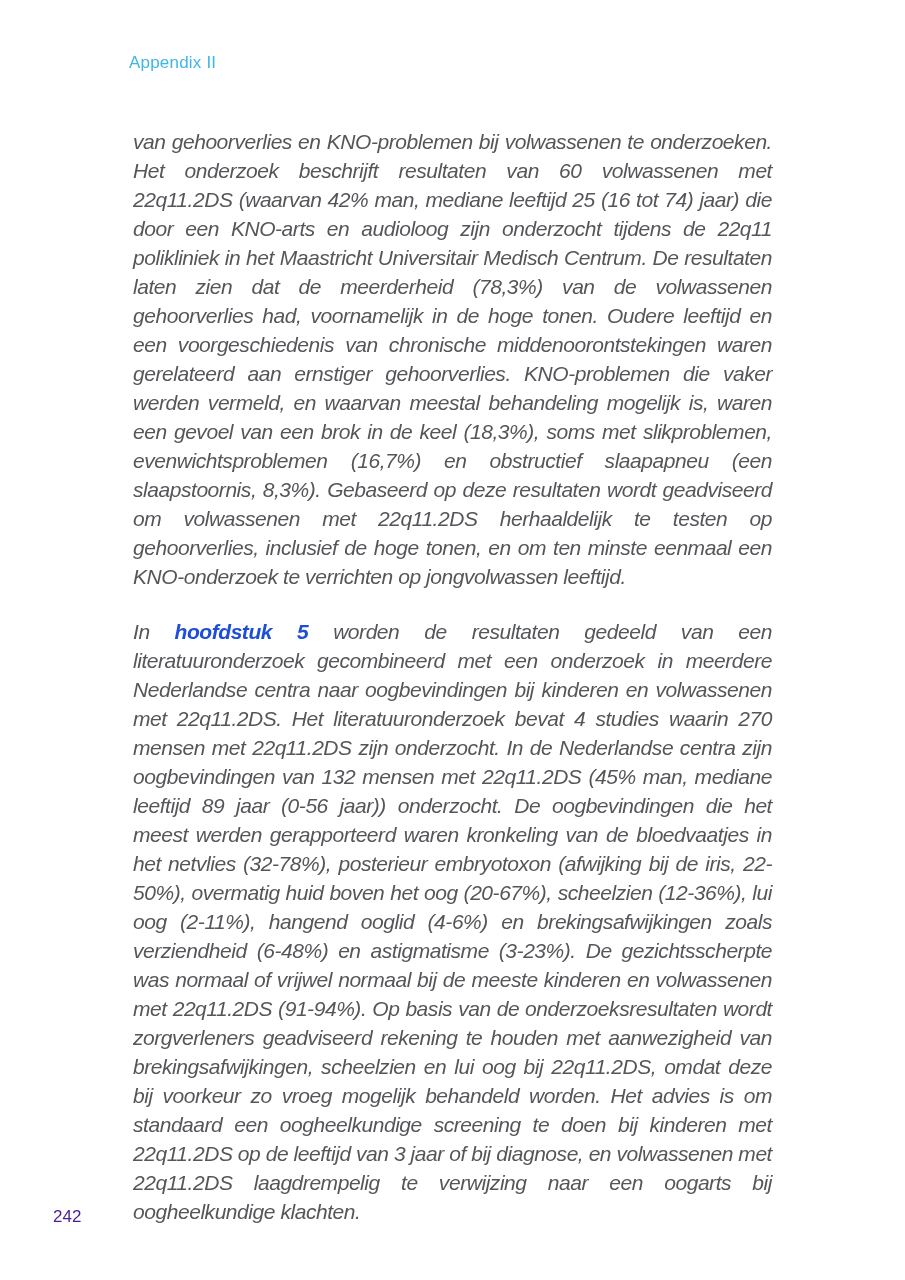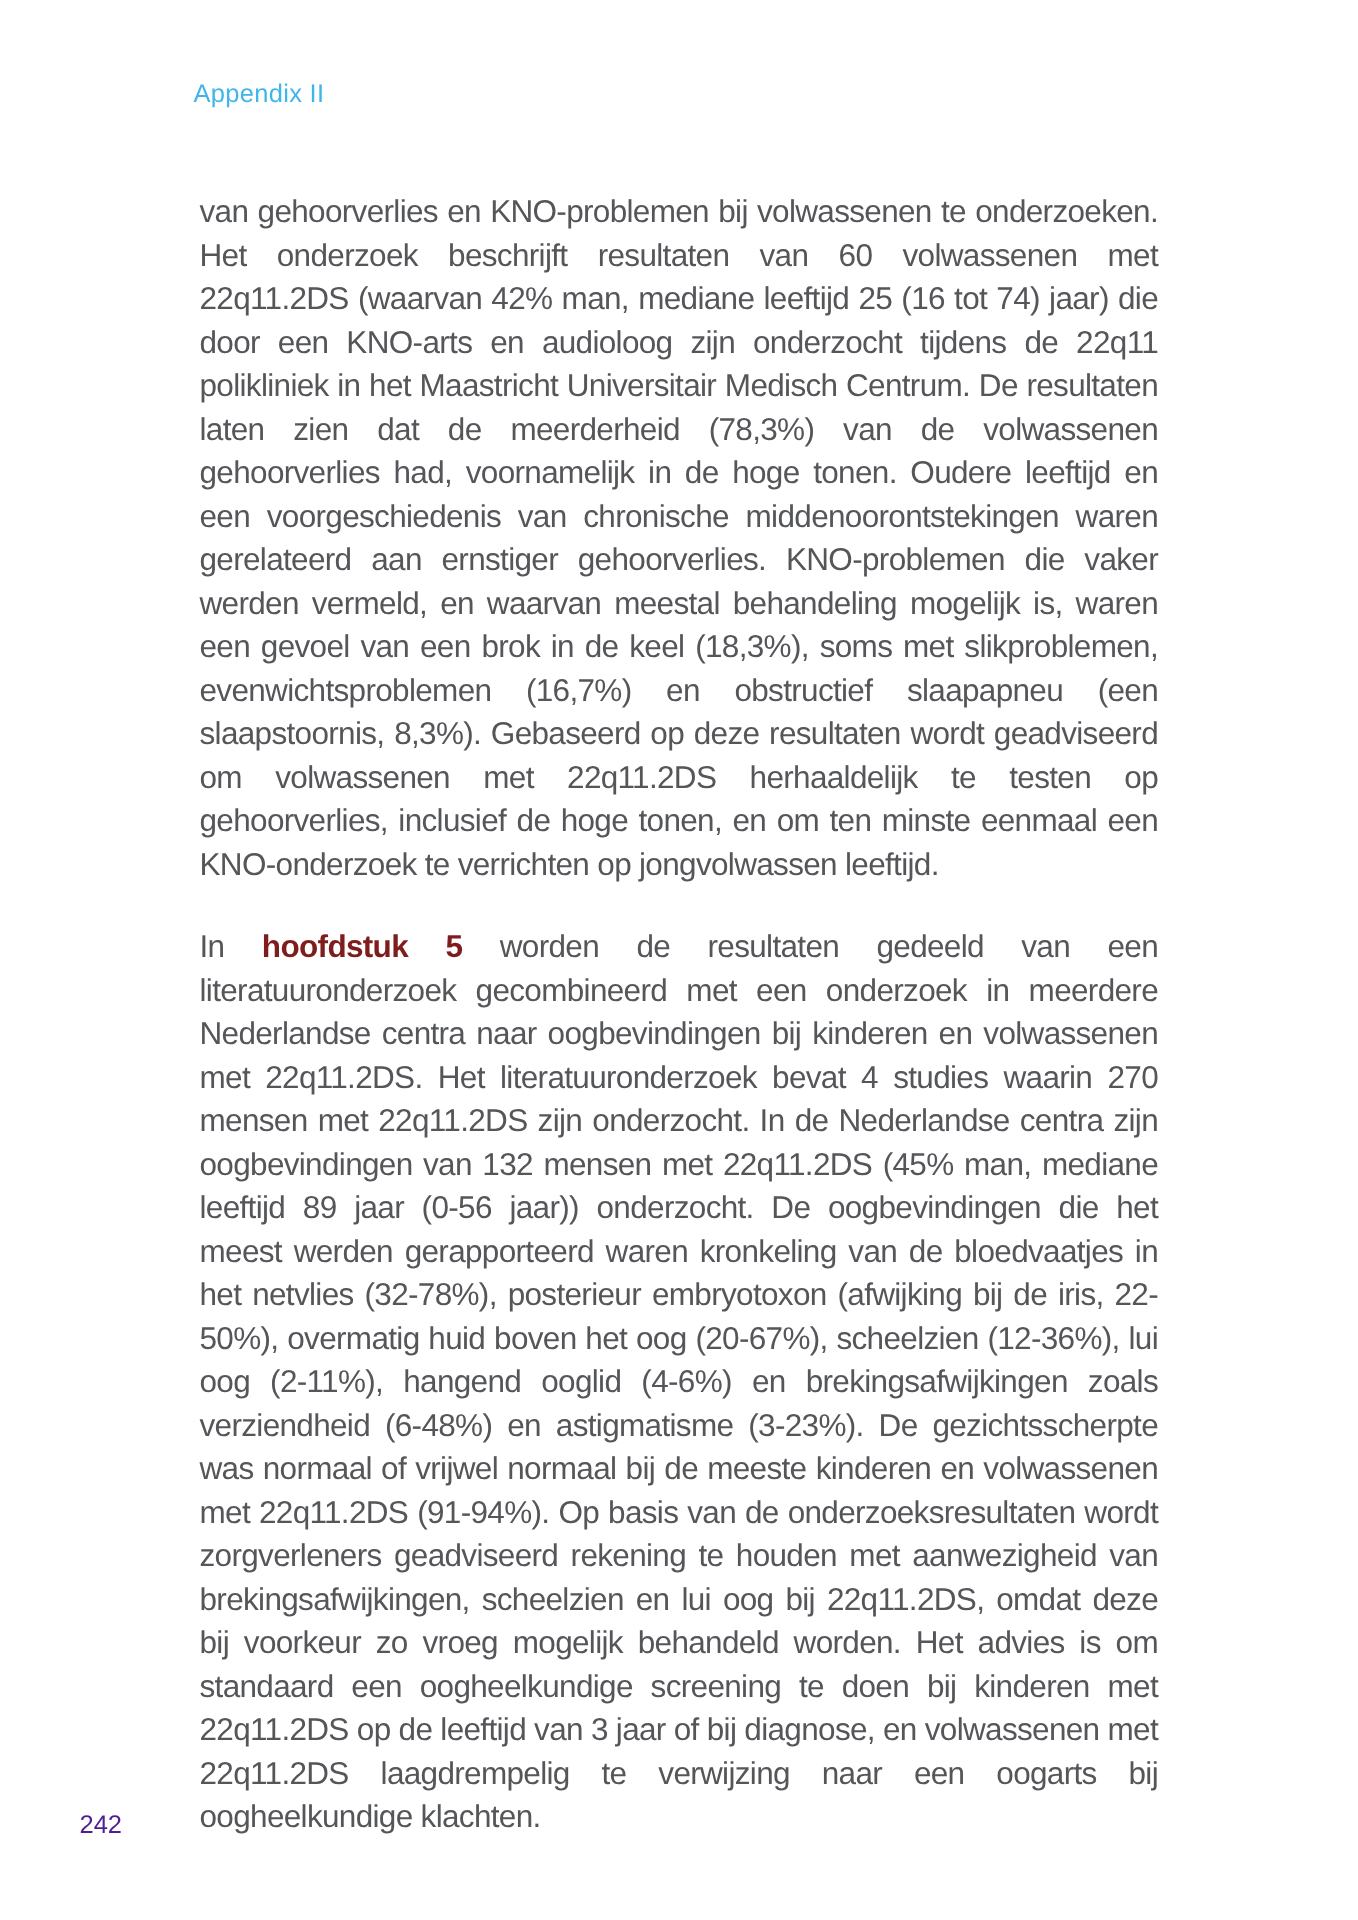--- a/index.html
+++ b/index.html
@@ -29,30 +29,31 @@
     position: absolute;
     left: 133px;
     top: 127px;
     width: 639px;
     color: #555659;
     font-size: 21px;
     line-height: 29px;
     letter-spacing: -0.45px;
     text-align: justify;
     text-justify: inter-word;
+    font-style: italic;
   }
   .para {
     margin: 0;
   }
   .para + .para {
     margin-top: 26px;
   }
   .para strong {
     font-weight: bold;
-    color: #7f1d1d;
+    color: #1d4ed8;
   }
   .page-number {
     position: absolute;
     left: 53px;
     top: 1206px;
     font-size: 17px;
     line-height: 22px;
     color: #4c1d95;
   }
 </style>

